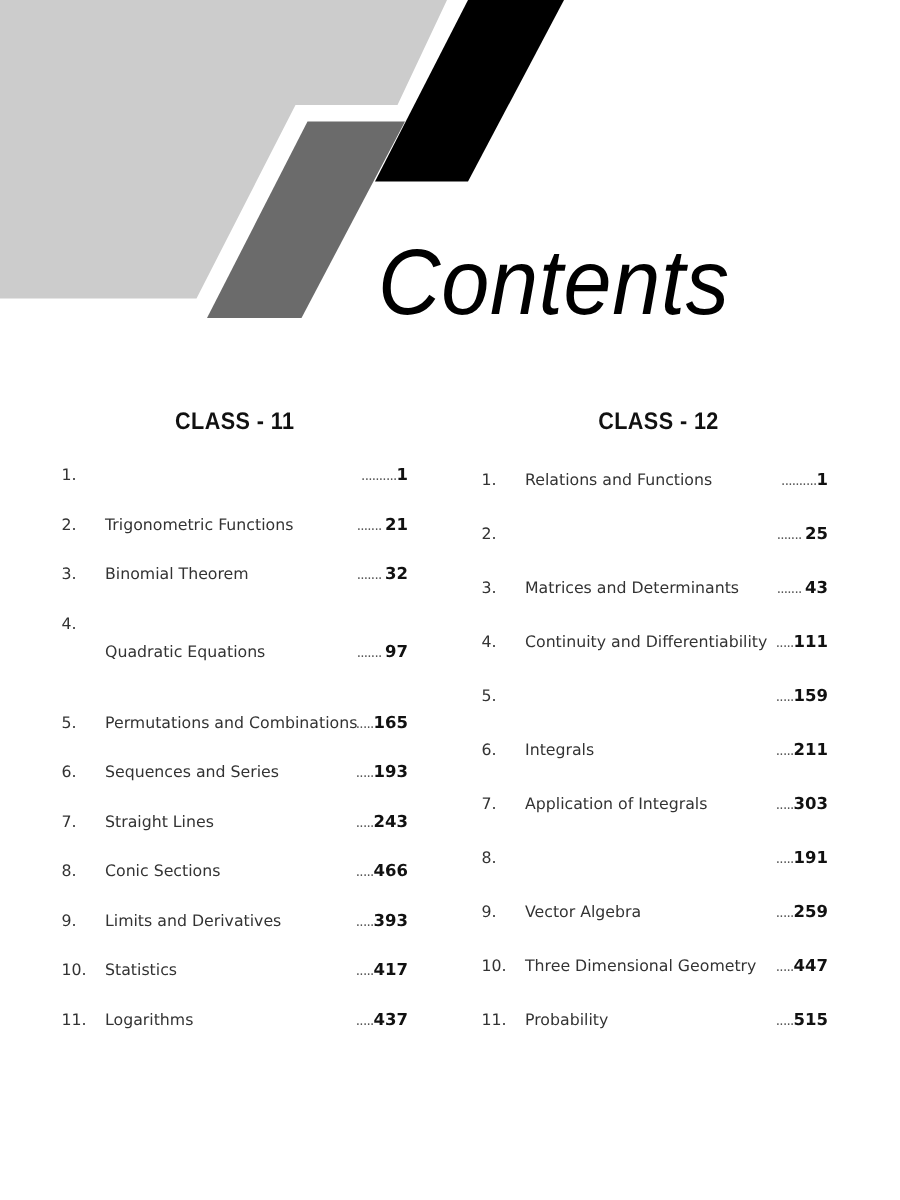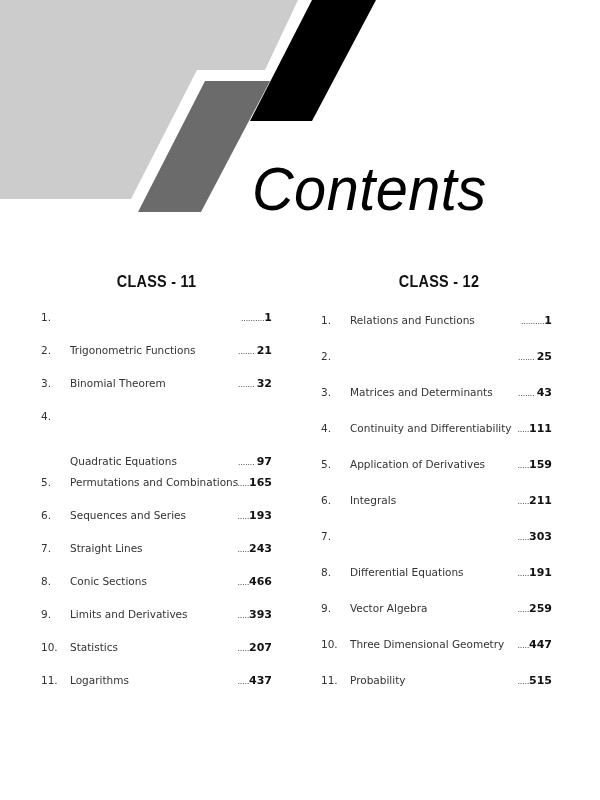--- a/index.html
+++ b/index.html
@@ -67,21 +67,21 @@
       </div>
       <div class="row" style="top: 104px;">
         <span class="num">3.</span>
         <span class="name">Binomial Theorem</span>
         <span class="page"><span class="dots">....... </span><span class="pnum">32</span></span>
       </div>
       <div class="row" style="top: 137px;">
         <span class="num">4.</span>
         <span class="page"><span class="dots"></span><span class="pnum"></span></span>
       </div>
-      <div class="row" style="top: 182px; text-align: right;">
+      <div class="row" style="top: 156px; text-align: right;">
         <span class="num"></span>
         <span class="name">Quadratic Equations</span>
         <span class="page"><span class="dots">....... </span><span class="pnum">97</span></span>
       </div>
       <div class="row" style="top: 203px;">
         <span class="num">5.</span>
         <span class="name">Permutations and Combinations</span>
         <span class="page"><span class="dots">.....</span><span class="pnum">165</span></span>
       </div>
       <div class="row" style="top: 236px;">
@@ -100,21 +100,21 @@
         <span class="page"><span class="dots">.....</span><span class="pnum">466</span></span>
       </div>
       <div class="row" style="top: 335px;">
         <span class="num">9.</span>
         <span class="name">Limits and Derivatives</span>
         <span class="page"><span class="dots">.....</span><span class="pnum">393</span></span>
       </div>
       <div class="row" style="top: 368px;">
         <span class="num">10.</span>
         <span class="name">Statistics</span>
-        <span class="page"><span class="dots">.....</span><span class="pnum">207</span></span>
+        <span class="page"><span class="dots">.....</span><span class="pnum">417</span></span>
       </div>
       <div class="row" style="top: 401px;">
         <span class="num">11.</span>
         <span class="name">Logarithms</span>
         <span class="page"><span class="dots">.....</span><span class="pnum">437</span></span>
       </div>
     </div>
 </section>
 
 <section class="col right">
@@ -134,35 +134,34 @@
         <span class="name">Matrices and Determinants</span>
         <span class="page"><span class="dots">....... </span><span class="pnum">43</span></span>
       </div>
       <div class="row" style="top: 149px;">
         <span class="num">4.</span>
         <span class="name">Continuity and Differentiability</span>
         <span class="page"><span class="dots">.....</span><span class="pnum">111</span></span>
       </div>
       <div class="row" style="top: 185px;">
         <span class="num">5.</span>
-        <span class="name">Application of Derivatives</span>
         <span class="page"><span class="dots">.....</span><span class="pnum">159</span></span>
       </div>
       <div class="row" style="top: 221px;">
         <span class="num">6.</span>
         <span class="name">Integrals</span>
         <span class="page"><span class="dots">.....</span><span class="pnum">211</span></span>
       </div>
       <div class="row" style="top: 257px;">
         <span class="num">7.</span>
+        <span class="name">Application of Integrals</span>
         <span class="page"><span class="dots">.....</span><span class="pnum">303</span></span>
       </div>
       <div class="row" style="top: 293px;">
         <span class="num">8.</span>
-        <span class="name">Differential Equations</span>
         <span class="page"><span class="dots">.....</span><span class="pnum">191</span></span>
       </div>
       <div class="row" style="top: 329px;">
         <span class="num">9.</span>
         <span class="name">Vector Algebra</span>
         <span class="page"><span class="dots">.....</span><span class="pnum">259</span></span>
       </div>
       <div class="row" style="top: 365px;">
         <span class="num">10.</span>
         <span class="name">Three Dimensional Geometry</span>

